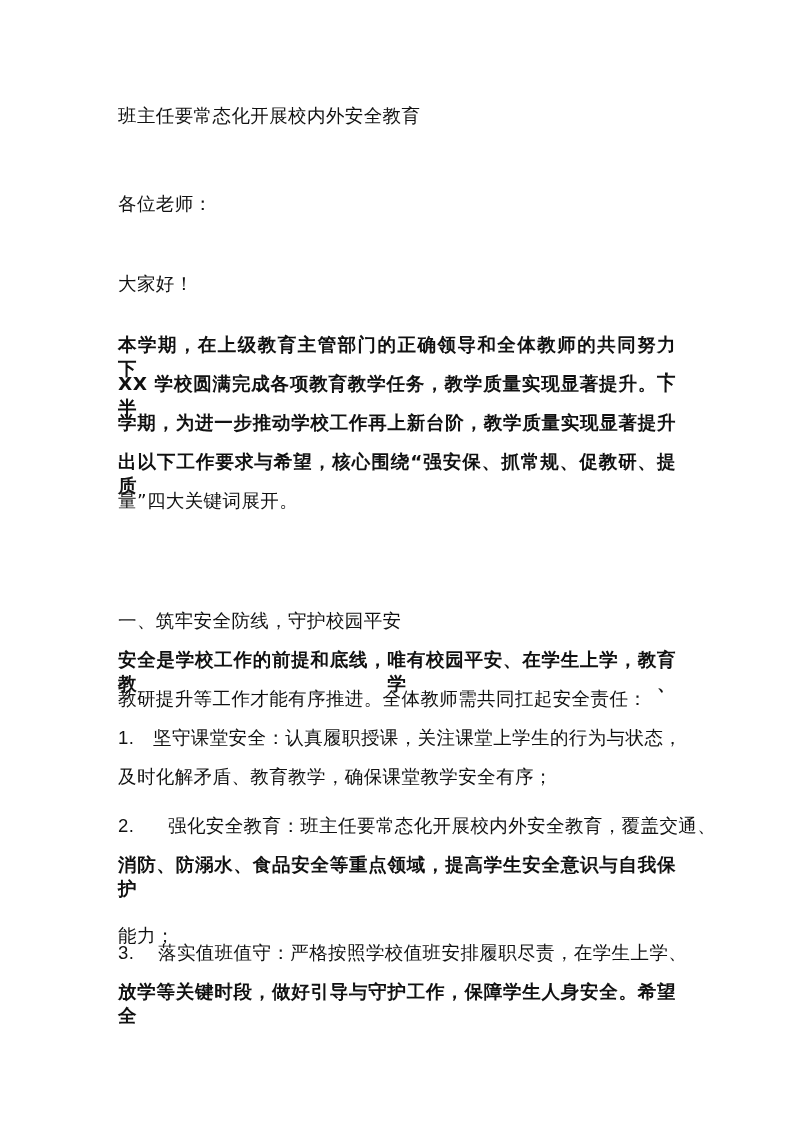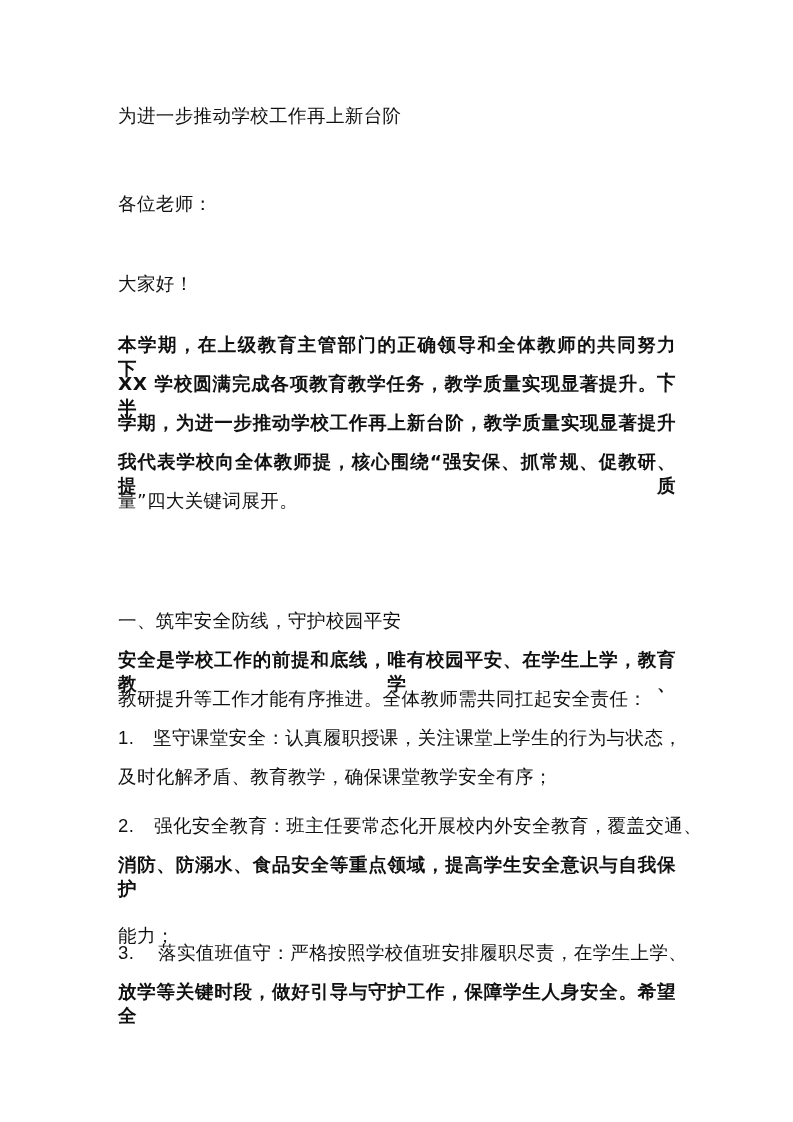--- a/index.html
+++ b/index.html
@@ -7,41 +7,41 @@
          font-family: "DejaVu Sans", "Liberation Sans", sans-serif; color:#111; }
   .page { position:absolute; left:0; top:0; width:793px; height:1122px; background:#fff; }
   .line { position:absolute; left:118px; font-size:18.5px; line-height:24px; white-space:nowrap; letter-spacing:0.4px; }
   .just { width:558px; text-align:justify; text-align-last:justify; white-space:normal;font-weight:bold; }
   .num { display:inline-block; width:28px; font-family:"Liberation Sans", sans-serif; }
 </style>
 </head>
 <body>
 
 <div class="page">
-  <div class="line" style="top:104px">为进一步推动学校工作再上新台阶</div>
+  <div class="line" style="top:104px">班主任要常态化开展校内外安全教育</div>
   <div class="line" style="top:192px">各位老师：</div>
   <div class="line" style="top:272px">大家好！</div>
 
   <div class="line just" style="top:333px">本学期，在上级教育主管部门的正确领导和全体教师的共同努力下，</div>
   <div class="line just" style="top:372px">XX 学校圆满完成各项教育教学任务，教学质量实现显著提升。下半</div>
   <div class="line just" style="top:411px">学期，为进一步推动学校工作再上新台阶，教学质量实现显著提升</div>
-  <div class="line just" style="top:450px">我代表学校向全体教师提，核心围绕“强安保、抓常规、促教研、提质</div>
+  <div class="line just" style="top:450px">出以下工作要求与希望，核心围绕“强安保、抓常规、促教研、提质</div>
   <div class="line" style="top:489px">量”四大关键词展开。</div>
 
   <div class="line" style="top:609px">一、筑牢安全防线，守护校园平安</div>
   <div class="line just" style="top:648px">安全是学校工作的前提和底线，唯有校园平安、在学生上学，教育教学、</div>
   <div class="line" style="top:687px">教研提升等工作才能有序推进。全体教师需共同扛起安全责任：</div>
 
   <div class="line" style="top:726px">
     <span class="num">1.</span><span style="margin-left:7px">坚守课堂安全：认真履职授课，关注课堂上学生的行为与状态，</span>
   </div>
   <div class="line" style="top:765px">及时化解矛盾、教育教学，确保课堂教学安全有序；</div>
 
   <div class="line" style="top:814px">
-    <span class="num">2.</span><span style="margin-left:8px">强化安全教育：班主任要常态化开展校内外安全教育，覆盖交通、</span>
+    <span class="num">2.</span><span style="margin-left:22px">强化安全教育：班主任要常态化开展校内外安全教育，覆盖交通、</span>
   </div>
   <div class="line just" style="top:853px">消防、防溺水、食品安全等重点领域，提高学生安全意识与自我保护</div>
   <div class="line" style="top:924px">能力；</div>
 
   <div class="line" style="top:941px">
     <span class="num">3.</span><span style="margin-left:12px">落实值班值守：严格按照学校值班安排履职尽责，在学生上学、</span>
   </div>
   <div class="line just" style="top:980px">放学等关键时段，做好引导与守护工作，保障学生人身安全。希望全</div>
 </div>
 

